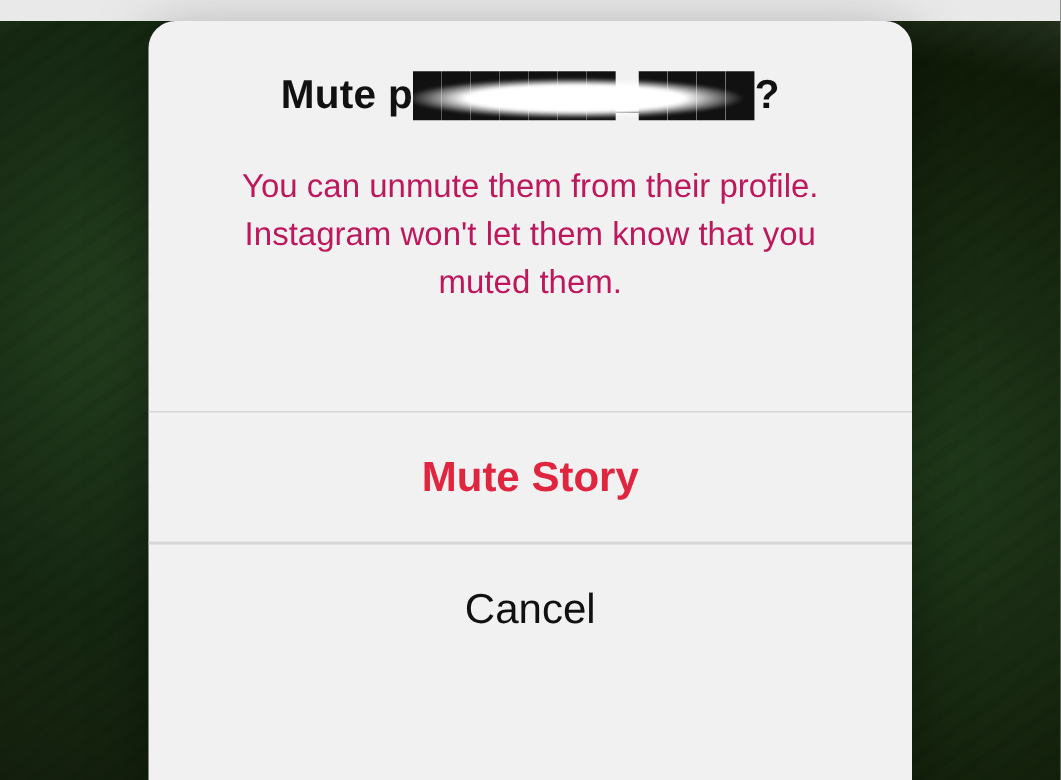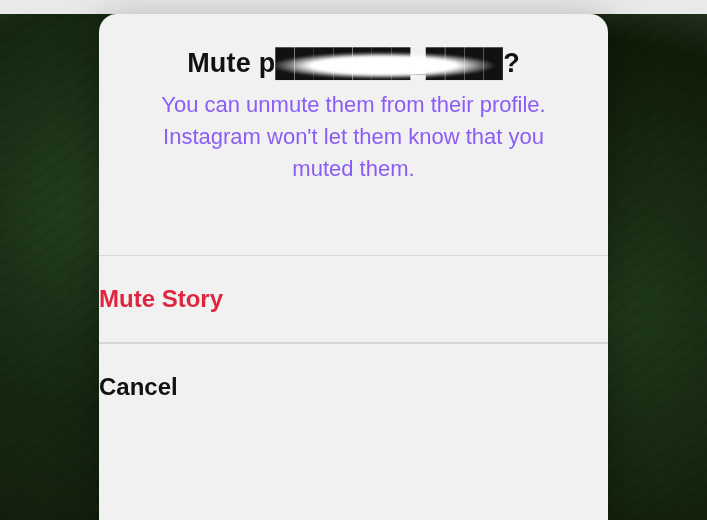--- a/index.html
+++ b/index.html
@@ -52,40 +52,40 @@
       display: inline-block;
     }
     .redact{
       position:absolute;
       top: 4px; left: 84px; width: 225px; height: 27px;
       background: radial-gradient(closest-side, #fff 65%, rgba(255,255,255,0) 100%);
       border-radius: 50% / 60%;
       filter: blur(1px);
     }
     .subtitle{
-      margin-top: 10px;
-      color: #8b5cf6;
+      margin-top: 29px;
+      color: #be185d;
       font-size: 22px;
       line-height: 1.45;
       padding: 0 14px;
     }
     .spacer{ flex: 0 0 38px; }
     .divider{ height:1px; background:#d7d7da; }
     .row{
       height: 86px;
-      display:flex; align-items:center; justify-content:flex-start;
-      font-size: 24px;
+      display:flex; align-items:center; justify-content:center;
+      font-size: 28px;
       background: transparent;
       border: none;
       width: 100%;
       cursor: pointer;
     }
     .danger{ color:#e0263f; font-weight:700; }
     .danger2{ color:#e0263f; font-weight:600; }
-    .cancel{ color:#111; font-weight:700; }
+    .cancel{ color:#111; font-weight:400; }
   </style>
 </head>
 <body>
 
 <div class="bg"></div>
 <div class="topbar"></div>
 
 <div class="sheet">
   <div class="sheet-header">
     <div class="title">

